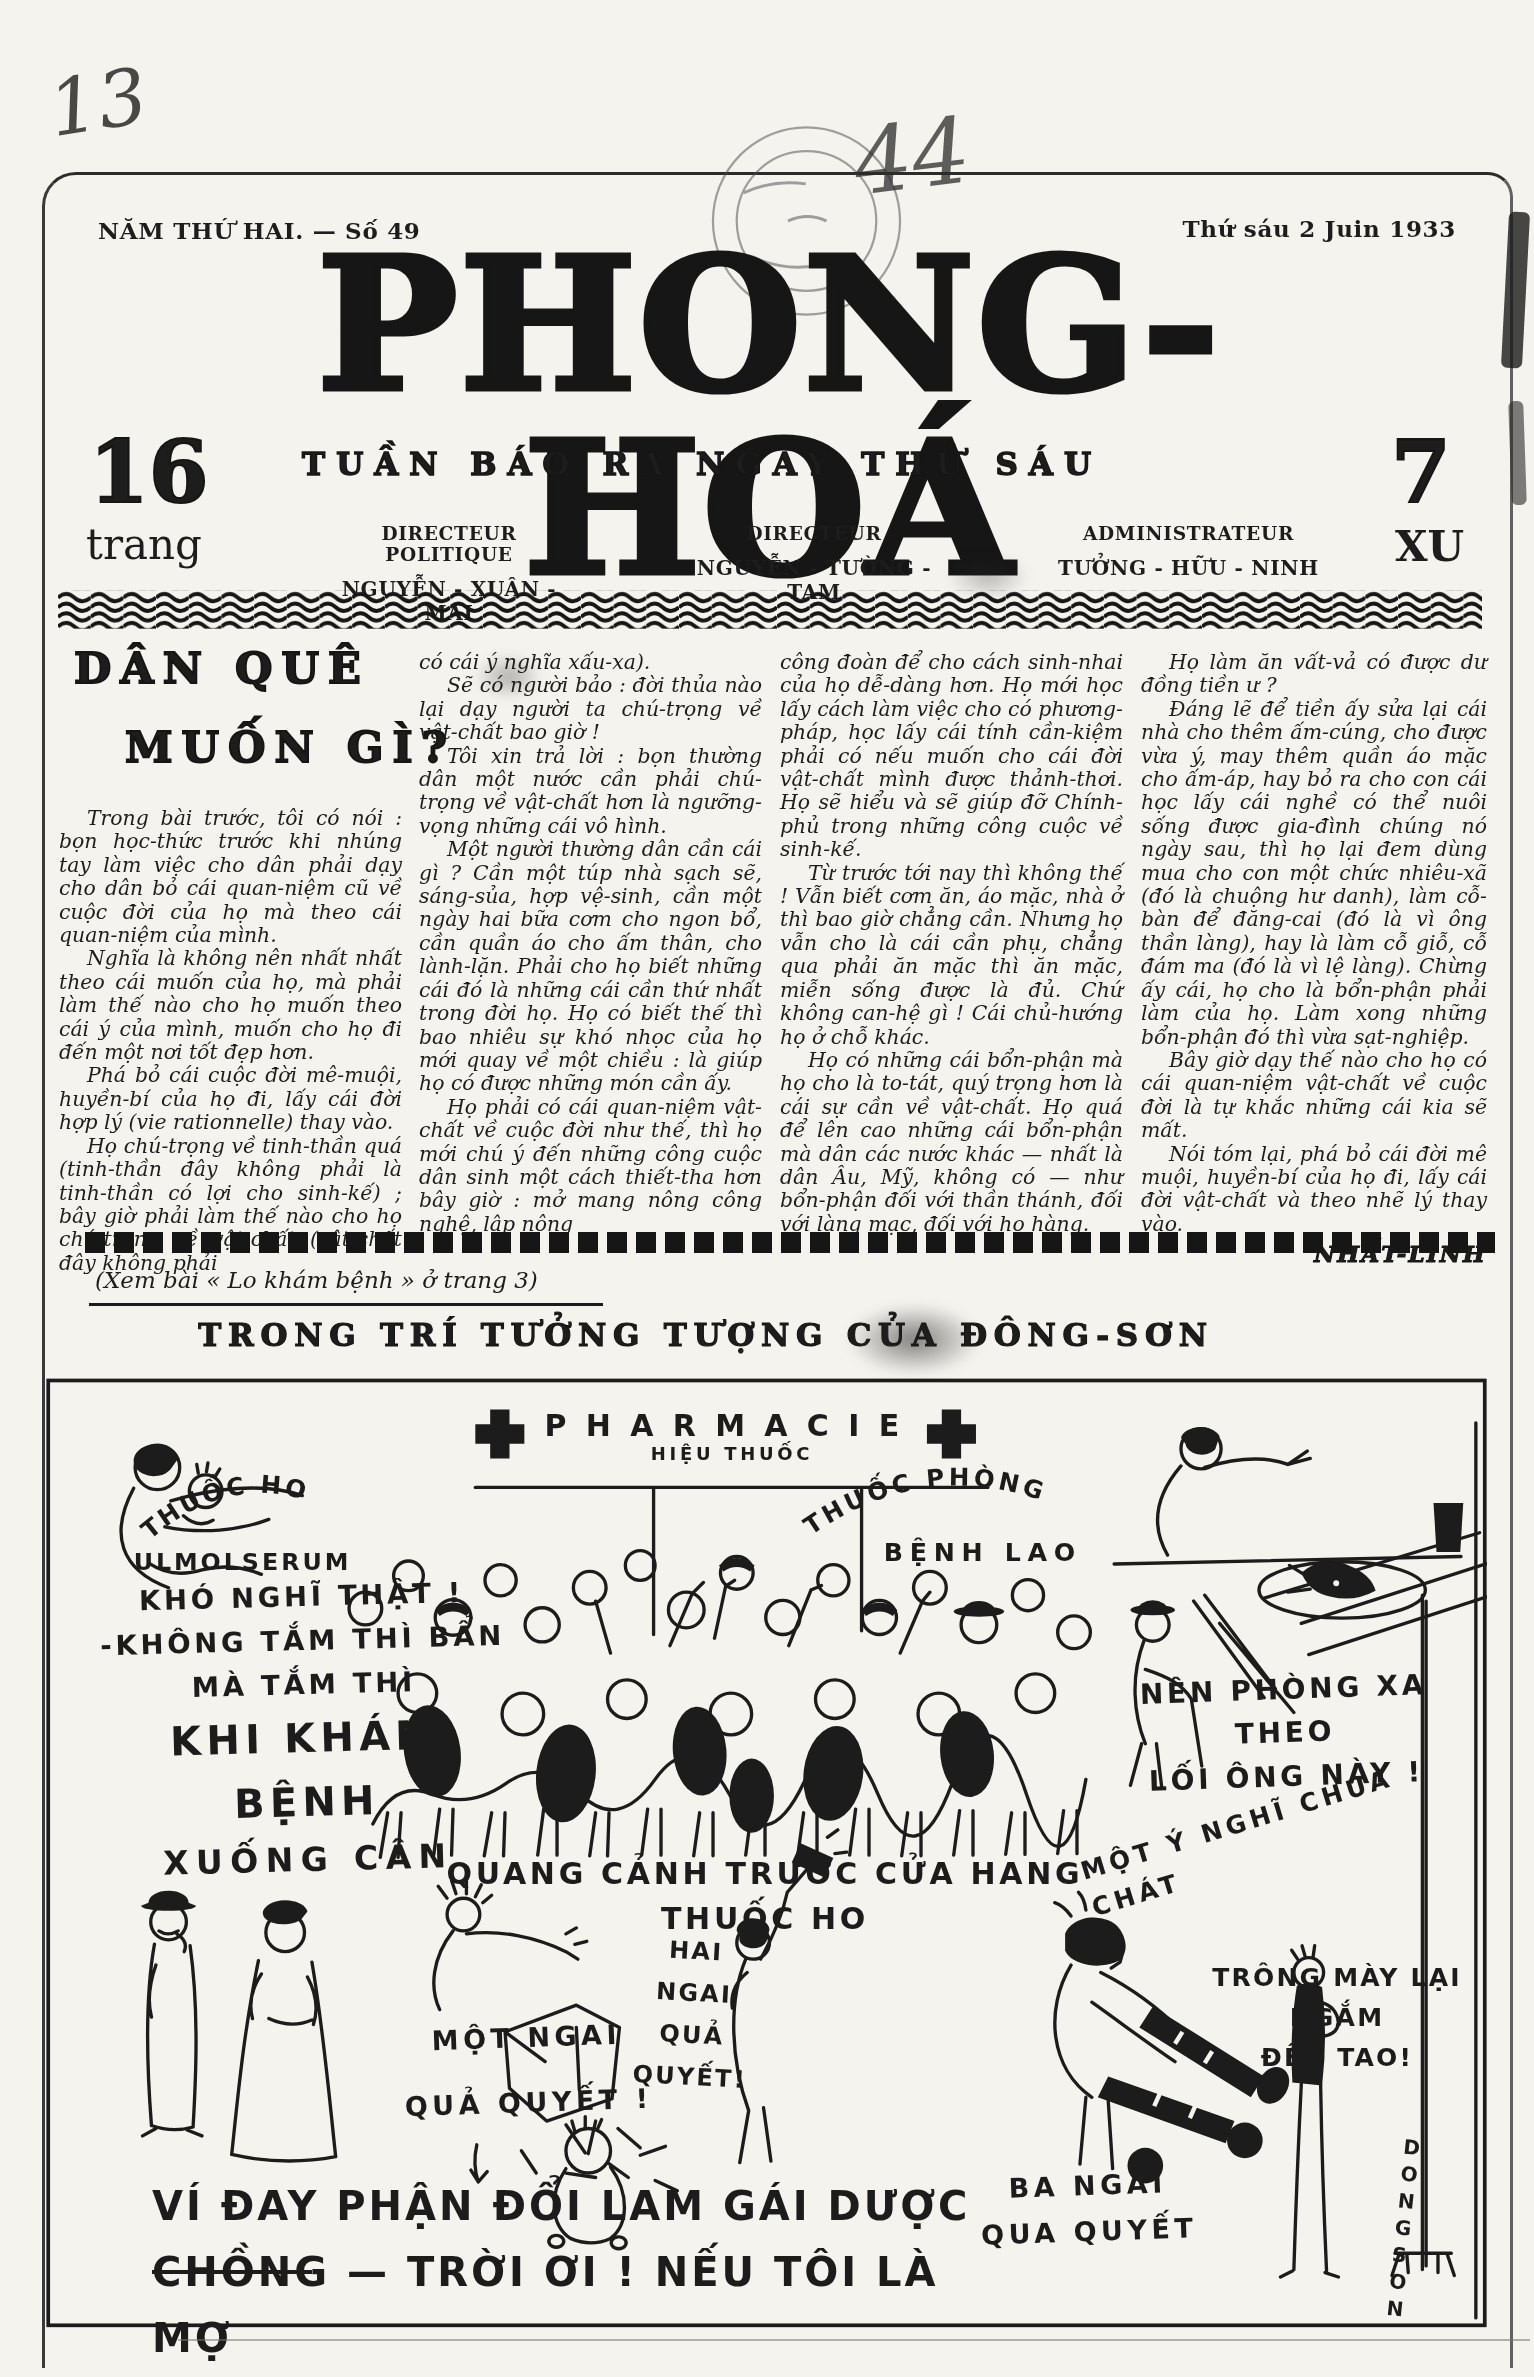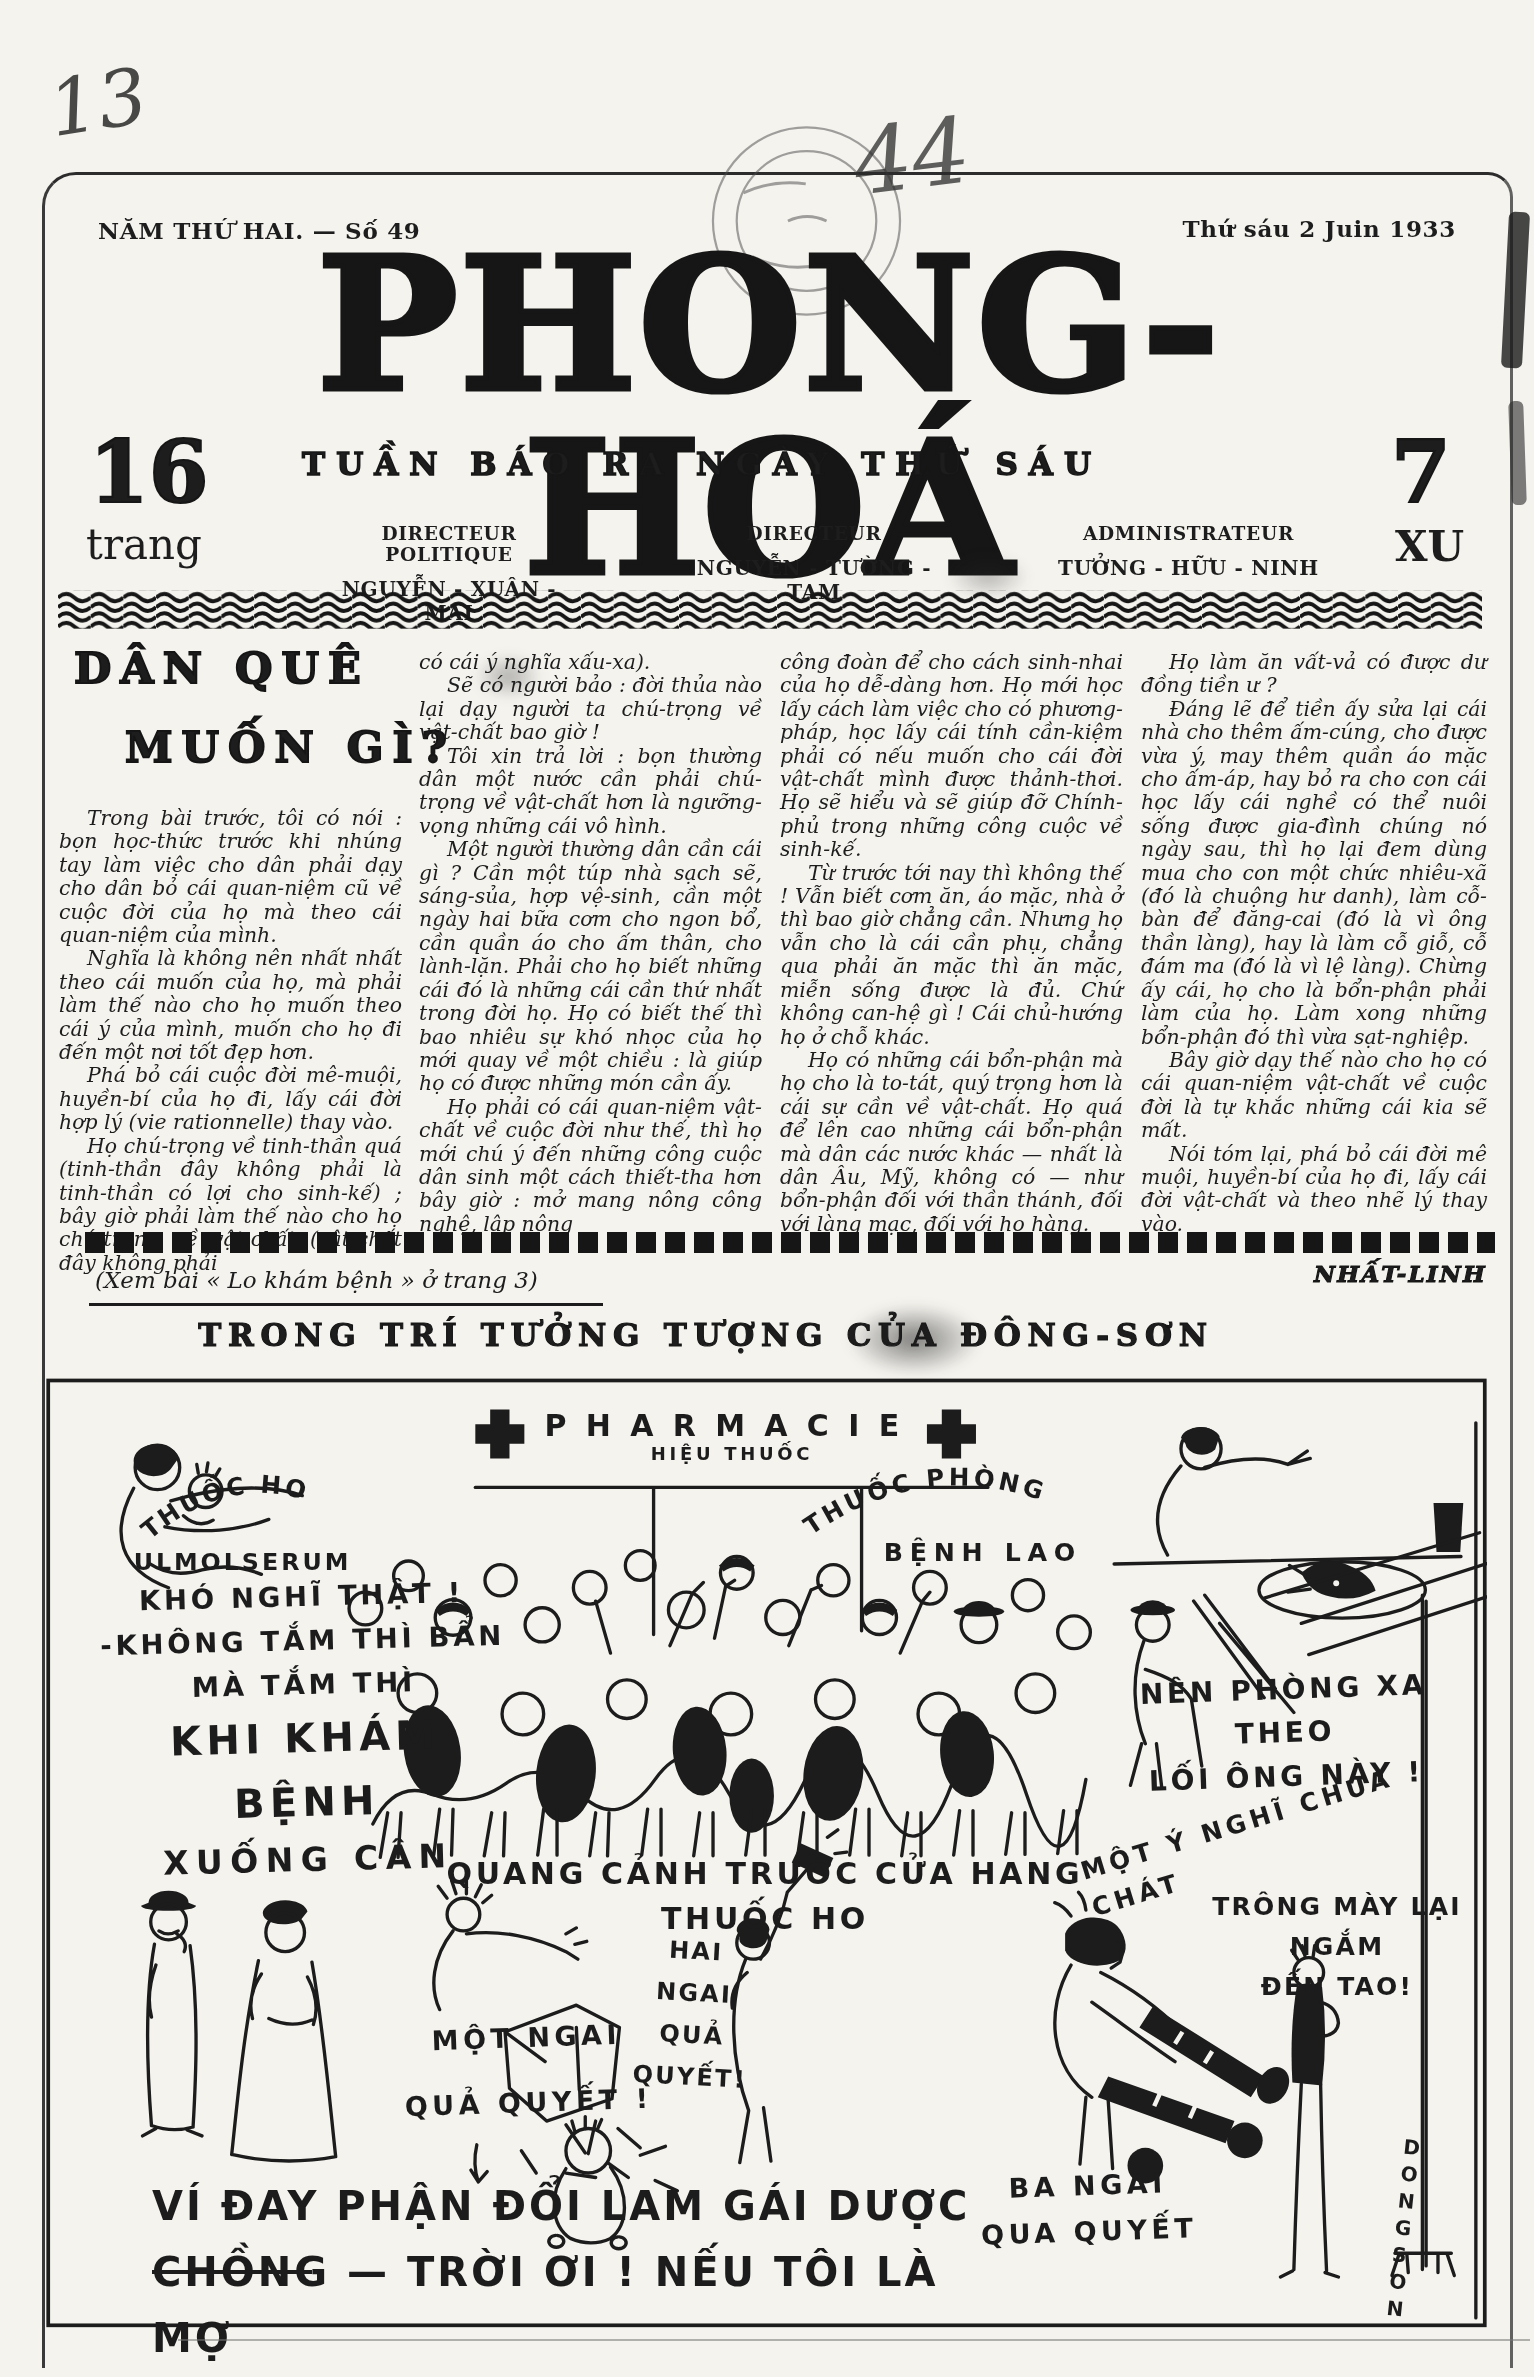--- a/index.html
+++ b/index.html
@@ -21,21 +21,21 @@
   .unit{font-size:42px;}
   .staff{text-align:center;}
   .staff .role{font-size:18.6px;font-weight:bold;letter-spacing:0.7px;}
   .staff .name{font-size:20px;font-weight:bold;margin-top:12px;letter-spacing:0.7px;}
   
   .atitle{font-size:43px;font-weight:bold;letter-spacing:9px;-webkit-text-stroke:1.9px #151515;}
   .article-col{width:343px;text-align:justify;}
   .article-col p{font-style:italic;font-size:20.4px;line-height:23.4px;margin:0;text-indent:28px;}
   .article-col p.noind{text-indent:0;}
   #sig{text-align:right;font-weight:bold;font-style:italic;font-size:23px;letter-spacing:2.2px;
-       margin-top:24px;-webkit-text-stroke:1.1px #151515;}
+       margin-top:4px;-webkit-text-stroke:1.1px #151515;}
   #note{font-style:italic;font-size:23px;}
   #note-line{background:#1c1c1c;height:3px;}
   #cartoon-title{font-size:31px;font-weight:bold;letter-spacing:6.7px;text-align:center;
                  -webkit-text-stroke:1.1px #151515;}
   
   .checker{height:21px;background:repeating-linear-gradient(90deg,#161616 0 20px,rgba(0,0,0,0) 20px 29px);}
   
   .hand{font-family:"DejaVu Sans",sans-serif;font-weight:700;color:#1c1c1c;line-height:1.5;}
   .hand .big{font-size:40px;letter-spacing:5.2px;}
   .ctr{text-align:center;}
@@ -323,21 +323,21 @@
     <div>QUYẾT!</div>
   </div>
 
   <div class="abs hand ctr" style="left:966px;top:2163px;width:245px;font-size:27px;letter-spacing:4.5px;line-height:1.7;transform:rotate(-2deg);">
     <div>BA NGAI</div>
     <div>QUA QUYẾT</div>
   </div>
 
   <div class="abs hand" style="left:1098px;top:1851px;width:386px;font-size:25px;letter-spacing:4.5px;transform:rotate(-17deg);transform-origin:left bottom;">MỘT Ý NGHĨ CHUA CHÁT</div>
 
-  <div class="abs hand ctr" style="left:1181px;top:1887px;width:312px;font-size:25px;letter-spacing:2.2px;line-height:1.6;">
+  <div class="abs hand ctr" style="left:1181px;top:1958px;width:312px;font-size:25px;letter-spacing:2.2px;line-height:1.6;">
     <div>TRÔNG MÀY LẠI NGẮM</div>
     <div>ĐẾN TAO!</div>
   </div>
 
   <div class="abs hand" style="left:152px;top:2173px;width:884px;font-size:40px;letter-spacing:3px;line-height:1.65;">
     <div>VÍ ĐAY PHẬN ĐỔI LAM GÁI DƯỢC</div>
     <div>CHỒNG — TRỜI ƠI ! NẾU TÔI LÀ MỢ</div>
     <div style="">TÔI CON LO GÌ CÁI SỰ ĐO NGỰC</div>
   </div>
   <div class="abs" style="left:152px;top:2270px;width:160px;height:3.7px;background:#1c1c1c;"></div>

